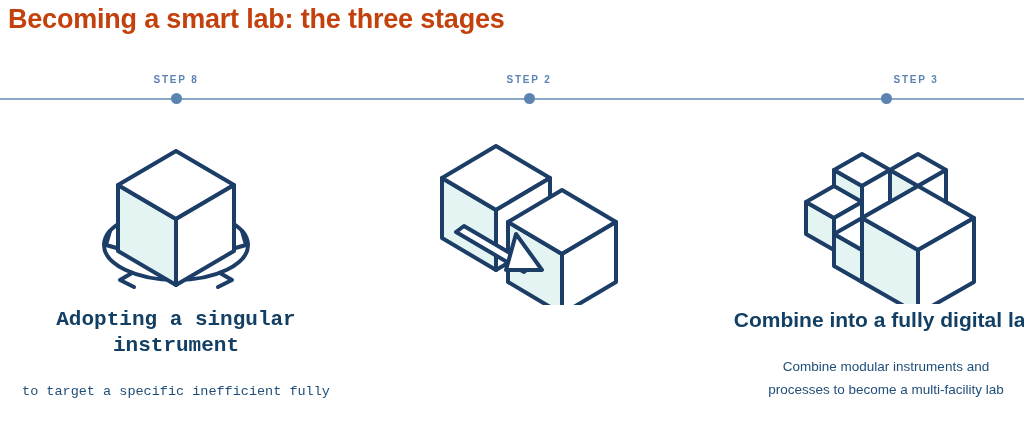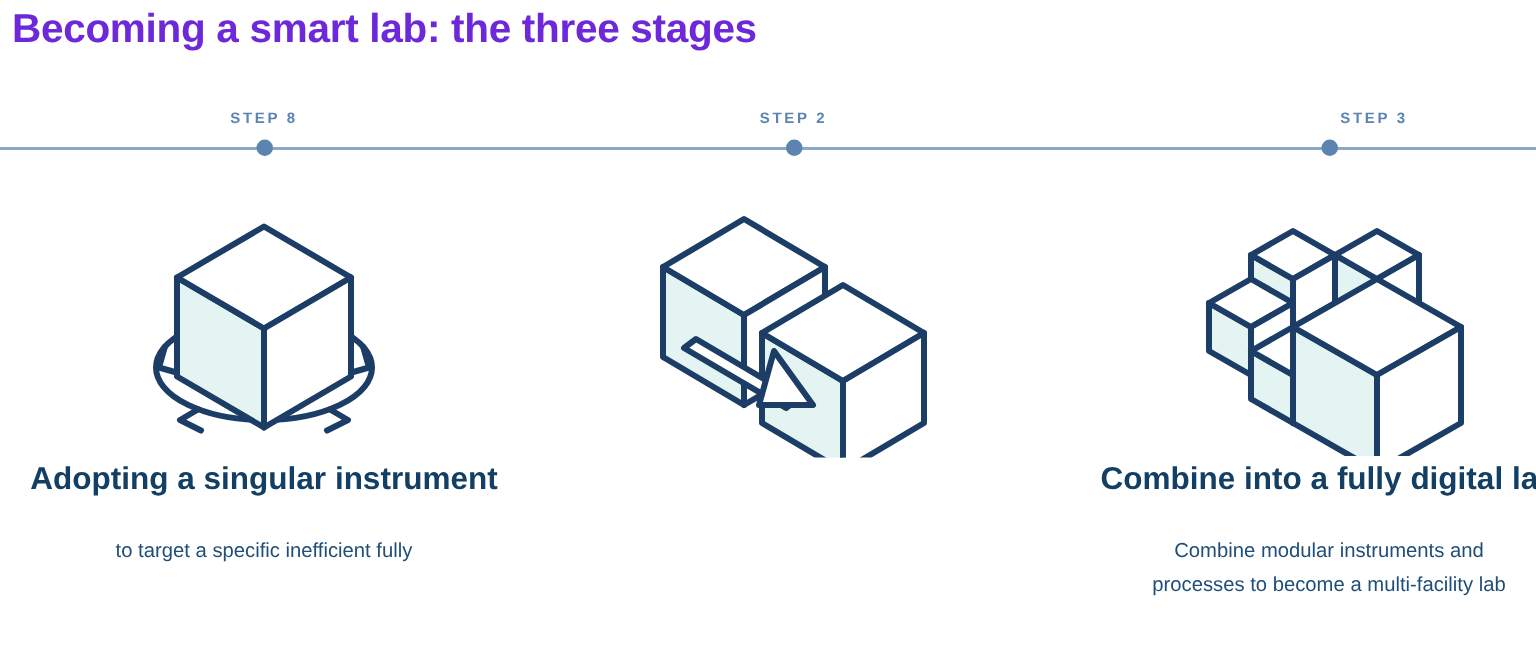--- a/index.html
+++ b/index.html
@@ -19,21 +19,21 @@
     height: 448px;
   }
 
   
   .page-title {
     position: absolute;
     left: 8px;
     top: 4px;
     font-size: 27px;
     font-weight: bold;
-    color: #6d28d9;
+    color: #c2410c;
     letter-spacing: -0.2px;
     white-space: nowrap;
   }
 
   
   .timeline-line {
     position: absolute;
     left: 0px;
     top: 98px;
     width: 1024px;
@@ -66,21 +66,21 @@
   .step-2 { left: 429px; }
   .step-3 { left: 816px; }
 
   
   .col {
     position: absolute;
     top: 130px;
     width: 330px;
     text-align: center;
   }
-  .col-1 { left: 11px; }
+  .col-1 { left: 11px; font-family: Liberation Mono, monospace; }
   .col-2 { left: 364px; }
   .col-3 { left: 721px; }
 
   .icon-wrap {
     height: 175px;
     display: flex;
     align-items: center;
     justify-content: center;
   }
   .col-heading {

